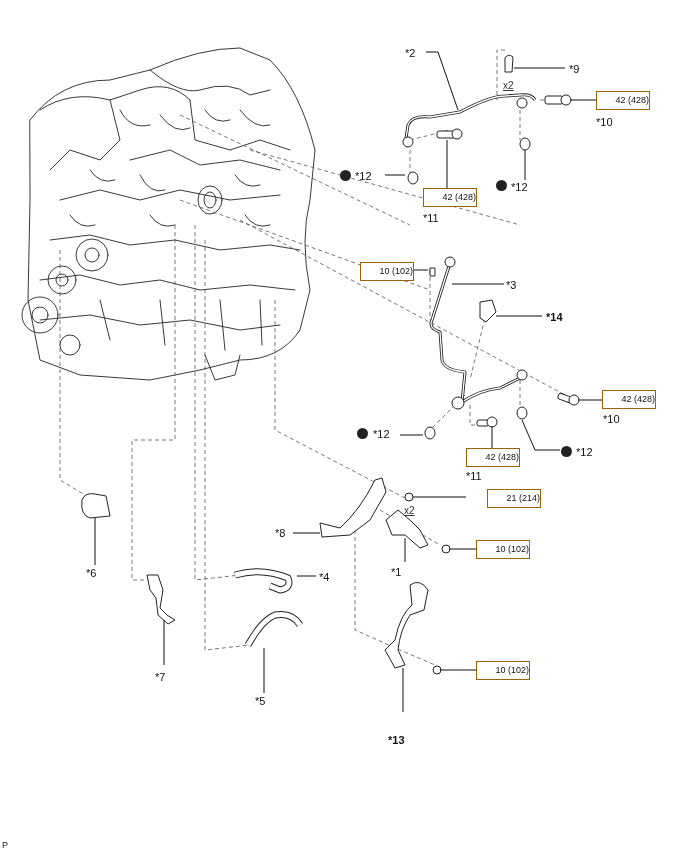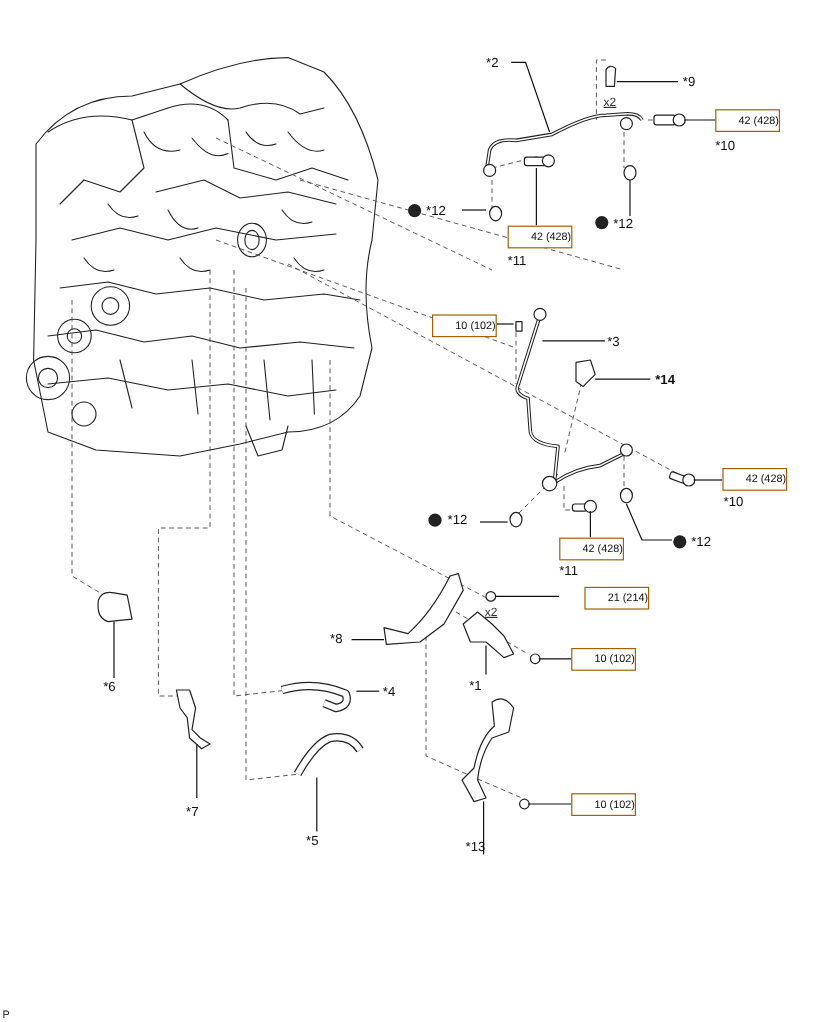--- a/index.html
+++ b/index.html
@@ -167,15 +167,15 @@
 <div class="torque" style="left:467px;top:489px;width:52px;margin-left:20px;">21 (214)</div>
 <span class="qty" style="left:404px;top:505px;">x2</span>
 <span class="lbl" style="left:275px;top:527px;">*8</span>
 <div class="torque" style="left:476px;top:540px;width:52px;">10 (102)</div>
 <span class="lbl" style="left:391px;top:566px;">*1</span>
 <span class="lbl" style="left:319px;top:571px;">*4</span>
 <span class="lbl" style="left:86px;top:567px;">*6</span>
 <span class="lbl" style="left:155px;top:671px;">*7</span>
 <div class="torque" style="left:476px;top:661px;width:52px;">10 (102)</div>
 <span class="lbl" style="left:255px;top:695px;">*5</span>
-<span class="lbl" style="left:388px;top:700px;">*13</span>
+<span class="lbl" style="left:388px;top:734px;font-weight:bold;">*13</span>
 
 <span class="corner">P</span>
 
 </body></html>

